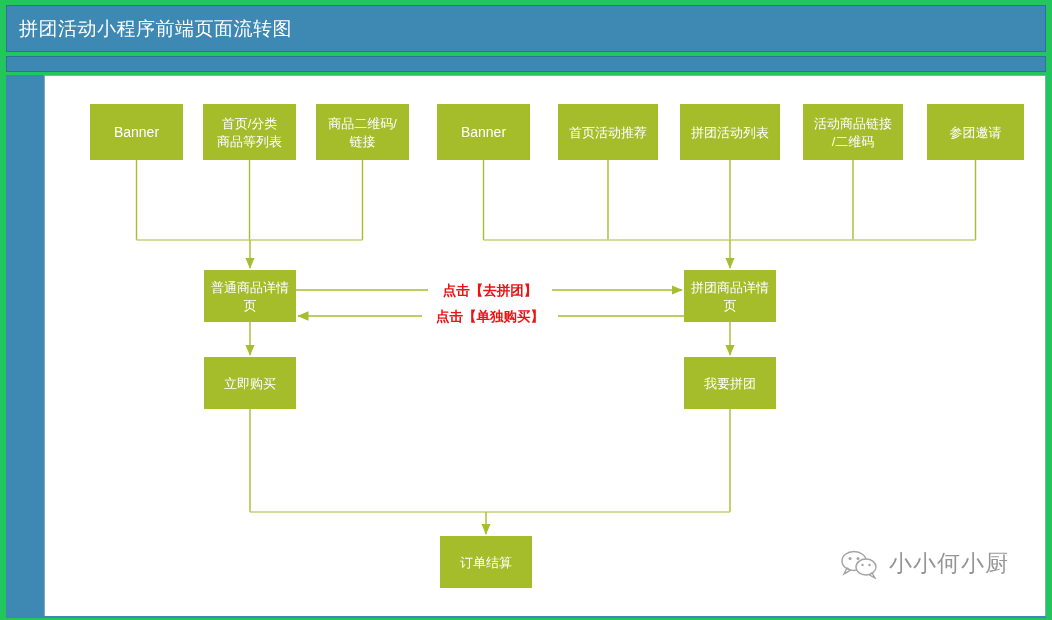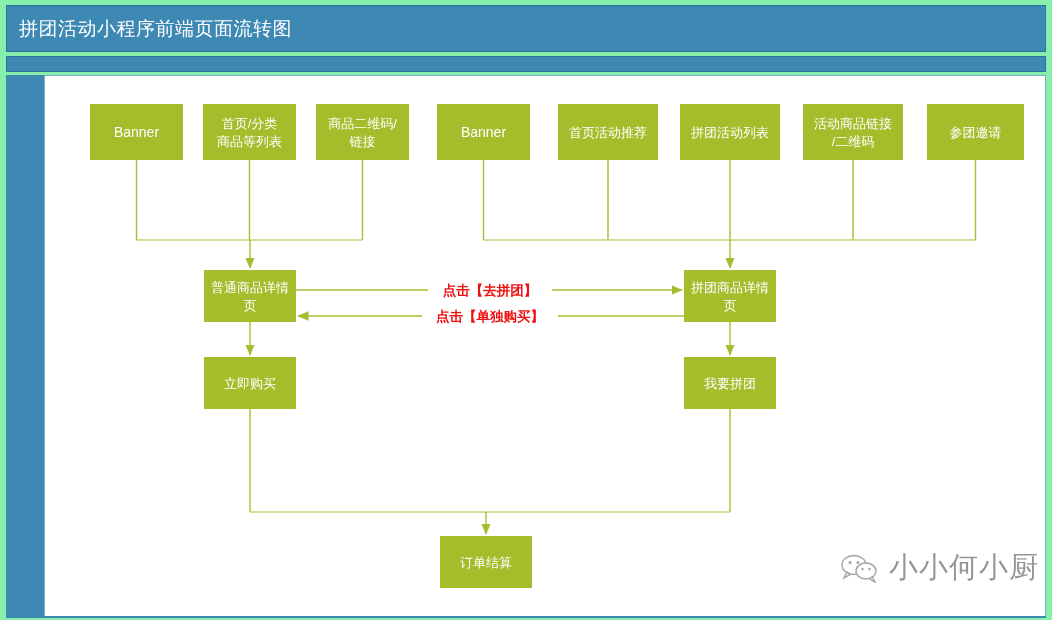--- a/index.html
+++ b/index.html
@@ -2,21 +2,21 @@
 <html><head>
 <meta charset="utf-8">
 <style>
   html,body{margin:0;padding:0;}
   body{
     width:1052px;height:620px;
     background:#ffffff;
     font-family:"Liberation Sans","DejaVu Sans",sans-serif;
     overflow:hidden;
   }
-  #app{position:relative;width:1052px;height:620px;background:#86efac;}
+  #app{position:relative;width:1052px;height:620px;background:#22c55e;}
 
   
   .title-bar{
     position:absolute;left:6px;top:5px;width:1040px;height:47px;
     background:#3d89b4;border:1px solid #2f7199;box-sizing:border-box;
     display:flex;align-items:center;
   }
   .title-text{
     color:#ffffff;font-size:19px;padding-left:12px;letter-spacing:.5px;
     white-space:nowrap;
@@ -54,21 +54,21 @@
   .nodeRect{fill:#a5bc2b;}
 
   
   .watermark{
     position:absolute;left:840px;top:548px;
     display:flex;align-items:center;gap:9px;
     opacity:.62;
   }
   .wm-text{
     font-family:"DejaVu Sans","Liberation Sans",sans-serif;
-    font-size:29px;color:#555;letter-spacing:1px;white-space:nowrap;
+    font-size:23px;color:#555;letter-spacing:1px;white-space:nowrap;
   }
 </style>
 </head>
 <body>
 
 <div id="app">
 
   <div class="title-bar">
     <span class="title-text">拼团活动小程序前端页面流转图</span>
   </div>

